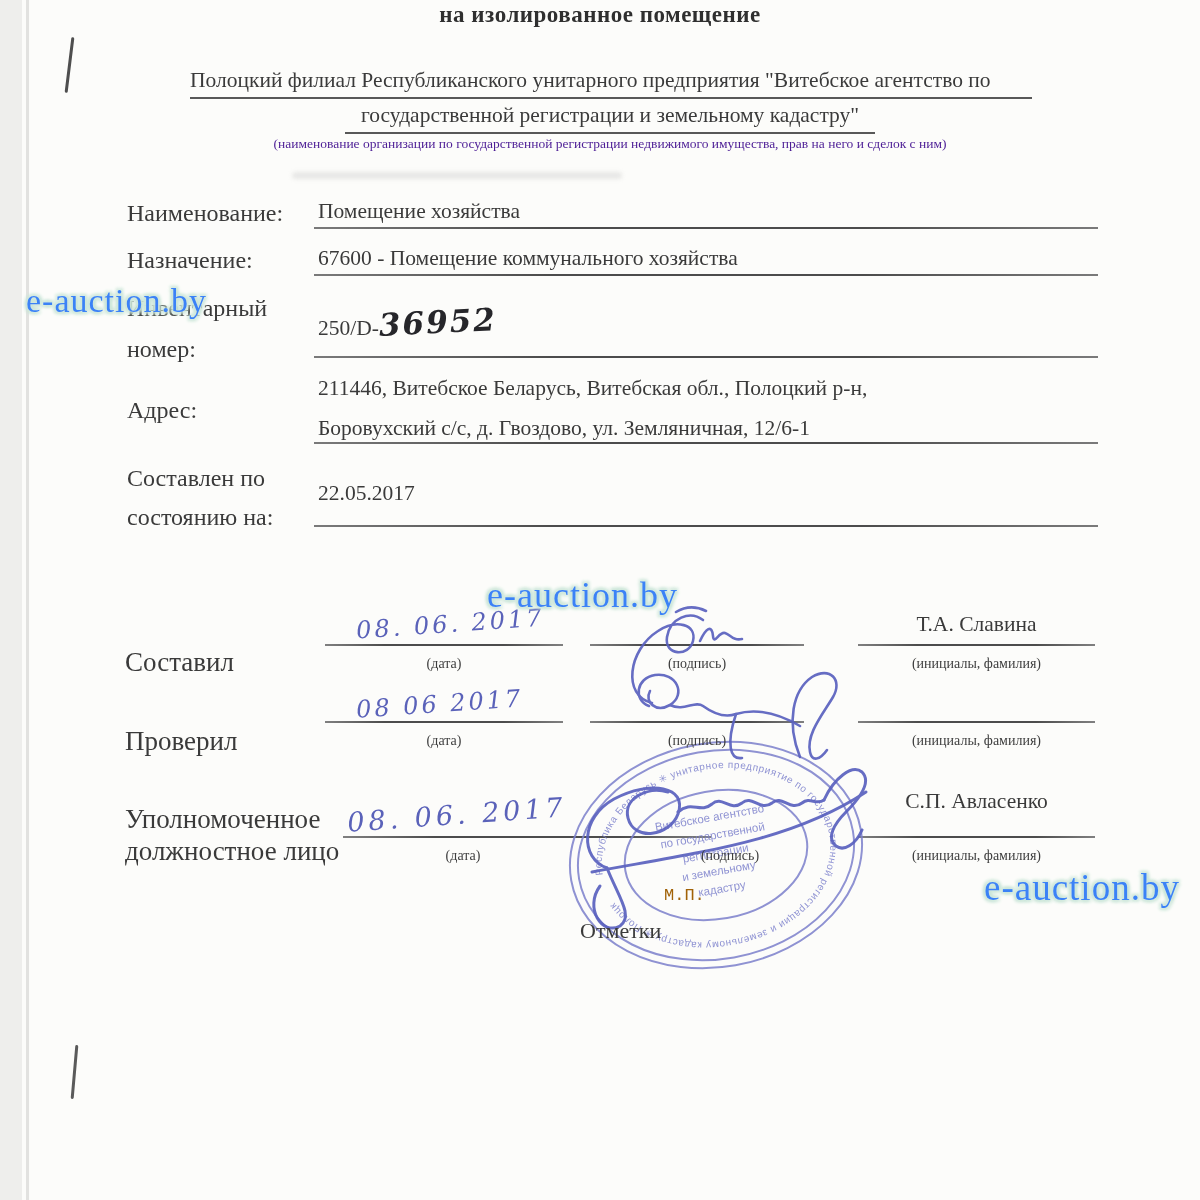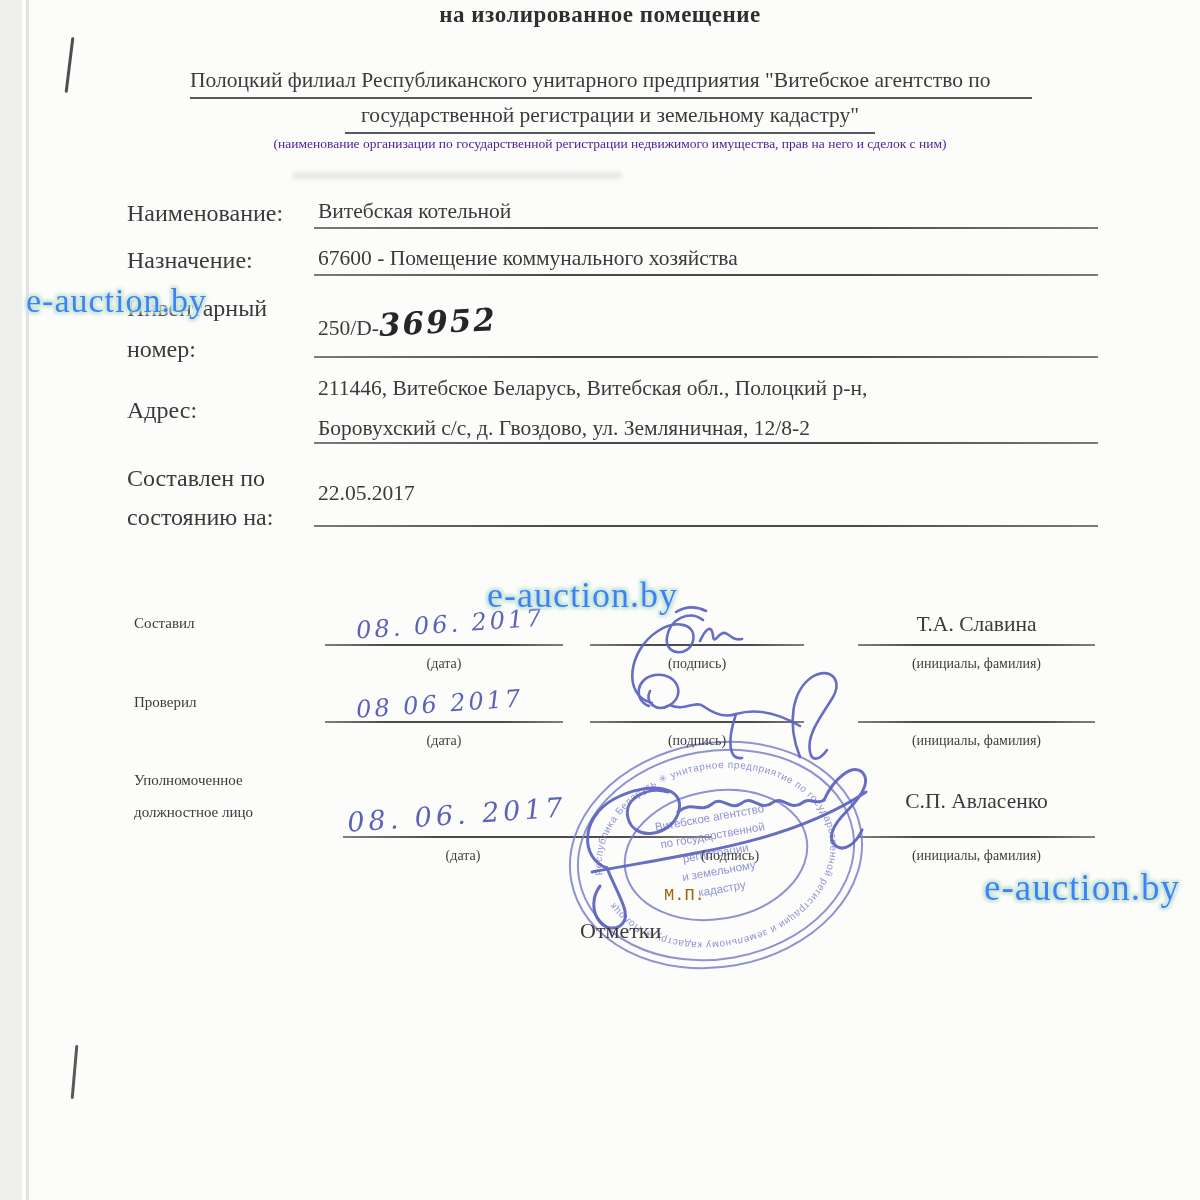--- a/index.html
+++ b/index.html
@@ -33,21 +33,21 @@
   .f-line{position:absolute;left:314px;width:784px;height:2px;
     background:linear-gradient(90deg,#7a7a7a,#4c4c4c 30%,#4c4c4c 70%,#7a7a7a);}
 
   .hand{font-style:italic;color:#4d55b4;letter-spacing:3px;opacity:.92;
     font-family:"DejaVu Serif",serif;white-space:nowrap;}
   .hand-num{display:inline-block;font-style:italic;font-weight:700;font-size:31px;
     color:#26262a;letter-spacing:2px;transform:rotate(-3deg) translateY(-2px);
     font-family:"DejaVu Serif",serif;}
 
   
-  .role{position:absolute;left:134px;font-size:15px;}
+  .role{position:absolute;left:125px;font-size:27px;margin-top:32px;}
   .sub{position:absolute;font-size:14px;text-align:center;color:#3e3e3e;z-index:4;}
   .s-line{position:absolute;height:2px;
     background:linear-gradient(90deg,#808080,#4c4c4c 25%,#4c4c4c 75%,#808080);z-index:1;}
   .s-name{position:absolute;left:858px;width:237px;text-align:center;font-size:21.5px;}
   .hand-date{position:absolute;font-size:24px;transform:rotate(-4deg);z-index:2;}
   .mp{position:absolute;left:664px;top:886px;font-size:17px;z-index:4;color:#a16207;font-family:Liberation Mono, monospace;}
   .marks{position:absolute;left:556px;top:918px;font-size:22px;z-index:4;margin-left:24px;}
 
   
   .wm{position:absolute;font-size:34px;color:#3b82f6;letter-spacing:1px;z-index:5;
@@ -73,37 +73,37 @@
   <div class="pen-stroke stroke-top"></div>
   <div class="pen-stroke stroke-bottom"></div>
   <div class="smudge"></div>
 
   <div class="doc-title">на изолированное помещение</div>
   <div class="org1">Полоцкий филиал Республиканского унитарного предприятия "Витебское агентство по</div>
   <div class="org2">государственной регистрации и земельному кадастру"</div>
   <div class="org-caption">(наименование организации по государственной регистрации недвижимого имущества, прав на него и сделок с ним)</div>
 
   <div class="f-label" style="top:200px">Наименование:</div>
-  <div class="f-value" style="top:199px">Витебская котельной</div>
+  <div class="f-value" style="top:199px">Помещение хозяйства</div>
   <div class="f-line" style="top:227px"></div>
 
   <div class="f-label" style="top:247px">Назначение:</div>
   <div class="f-value" style="top:246px">67600 - Помещение коммунального хозяйства</div>
   <div class="f-line" style="top:274px"></div>
 
   <div class="f-label" style="top:295px">Инвентарный</div>
   <div class="f-label" style="top:336px">номер:</div>
   <div class="f-value" style="top:306px">
     <span>250/D-</span><span class="hand-num">36952</span>
   </div>
   <div class="f-line" style="top:356px"></div>
 
   <div class="f-label" style="top:397px">Адрес:</div>
   <div class="f-value" style="top:376px">211446, Витебское Беларусь, Витебская обл., Полоцкий р-н,</div>
-  <div class="f-value" style="top:416px">Боровухский с/с, д. Гвоздово, ул. Земляничная, 12/8-2</div>
+  <div class="f-value" style="top:416px">Боровухский с/с, д. Гвоздово, ул. Земляничная, 12/6-1</div>
   <div class="f-line" style="top:442px"></div>
 
   <div class="f-label" style="top:465px">Составлен по</div>
   <div class="f-label" style="top:504px">состоянию на:</div>
   <div class="f-value" style="top:481px">22.05.2017</div>
   <div class="f-line" style="top:525px"></div>
 
   <div class="role" style="top:615px">Составил</div>
   <div class="hand-date hand" style="left:356px;top:610px">08. 06. 2017</div>
   <div class="s-line" style="left:325px;top:644px;width:238px"></div>

